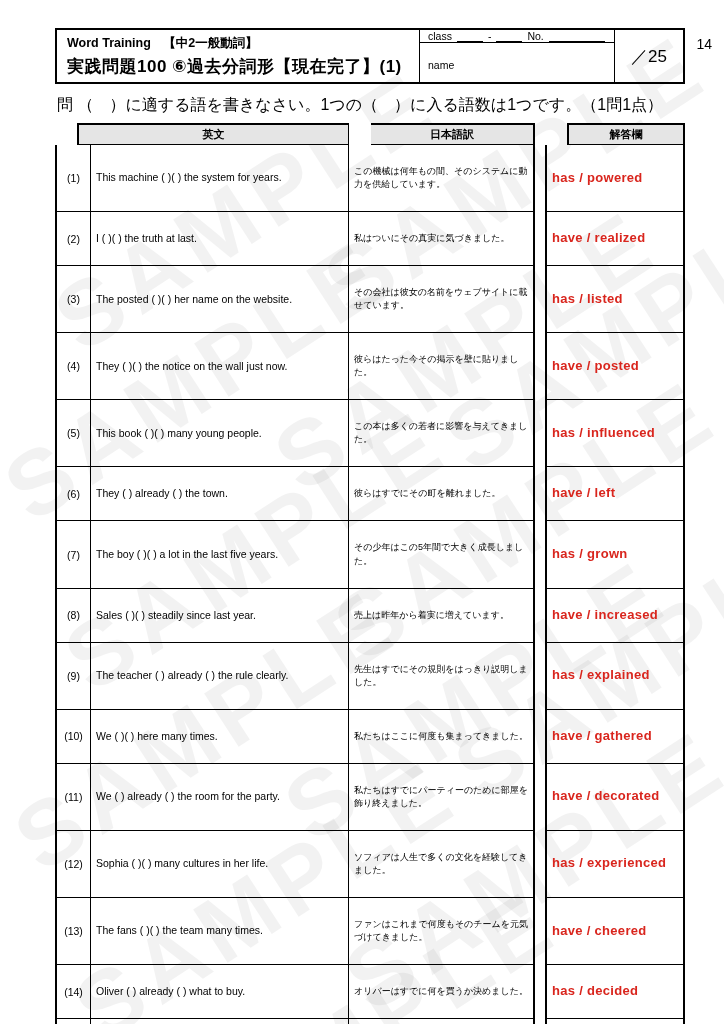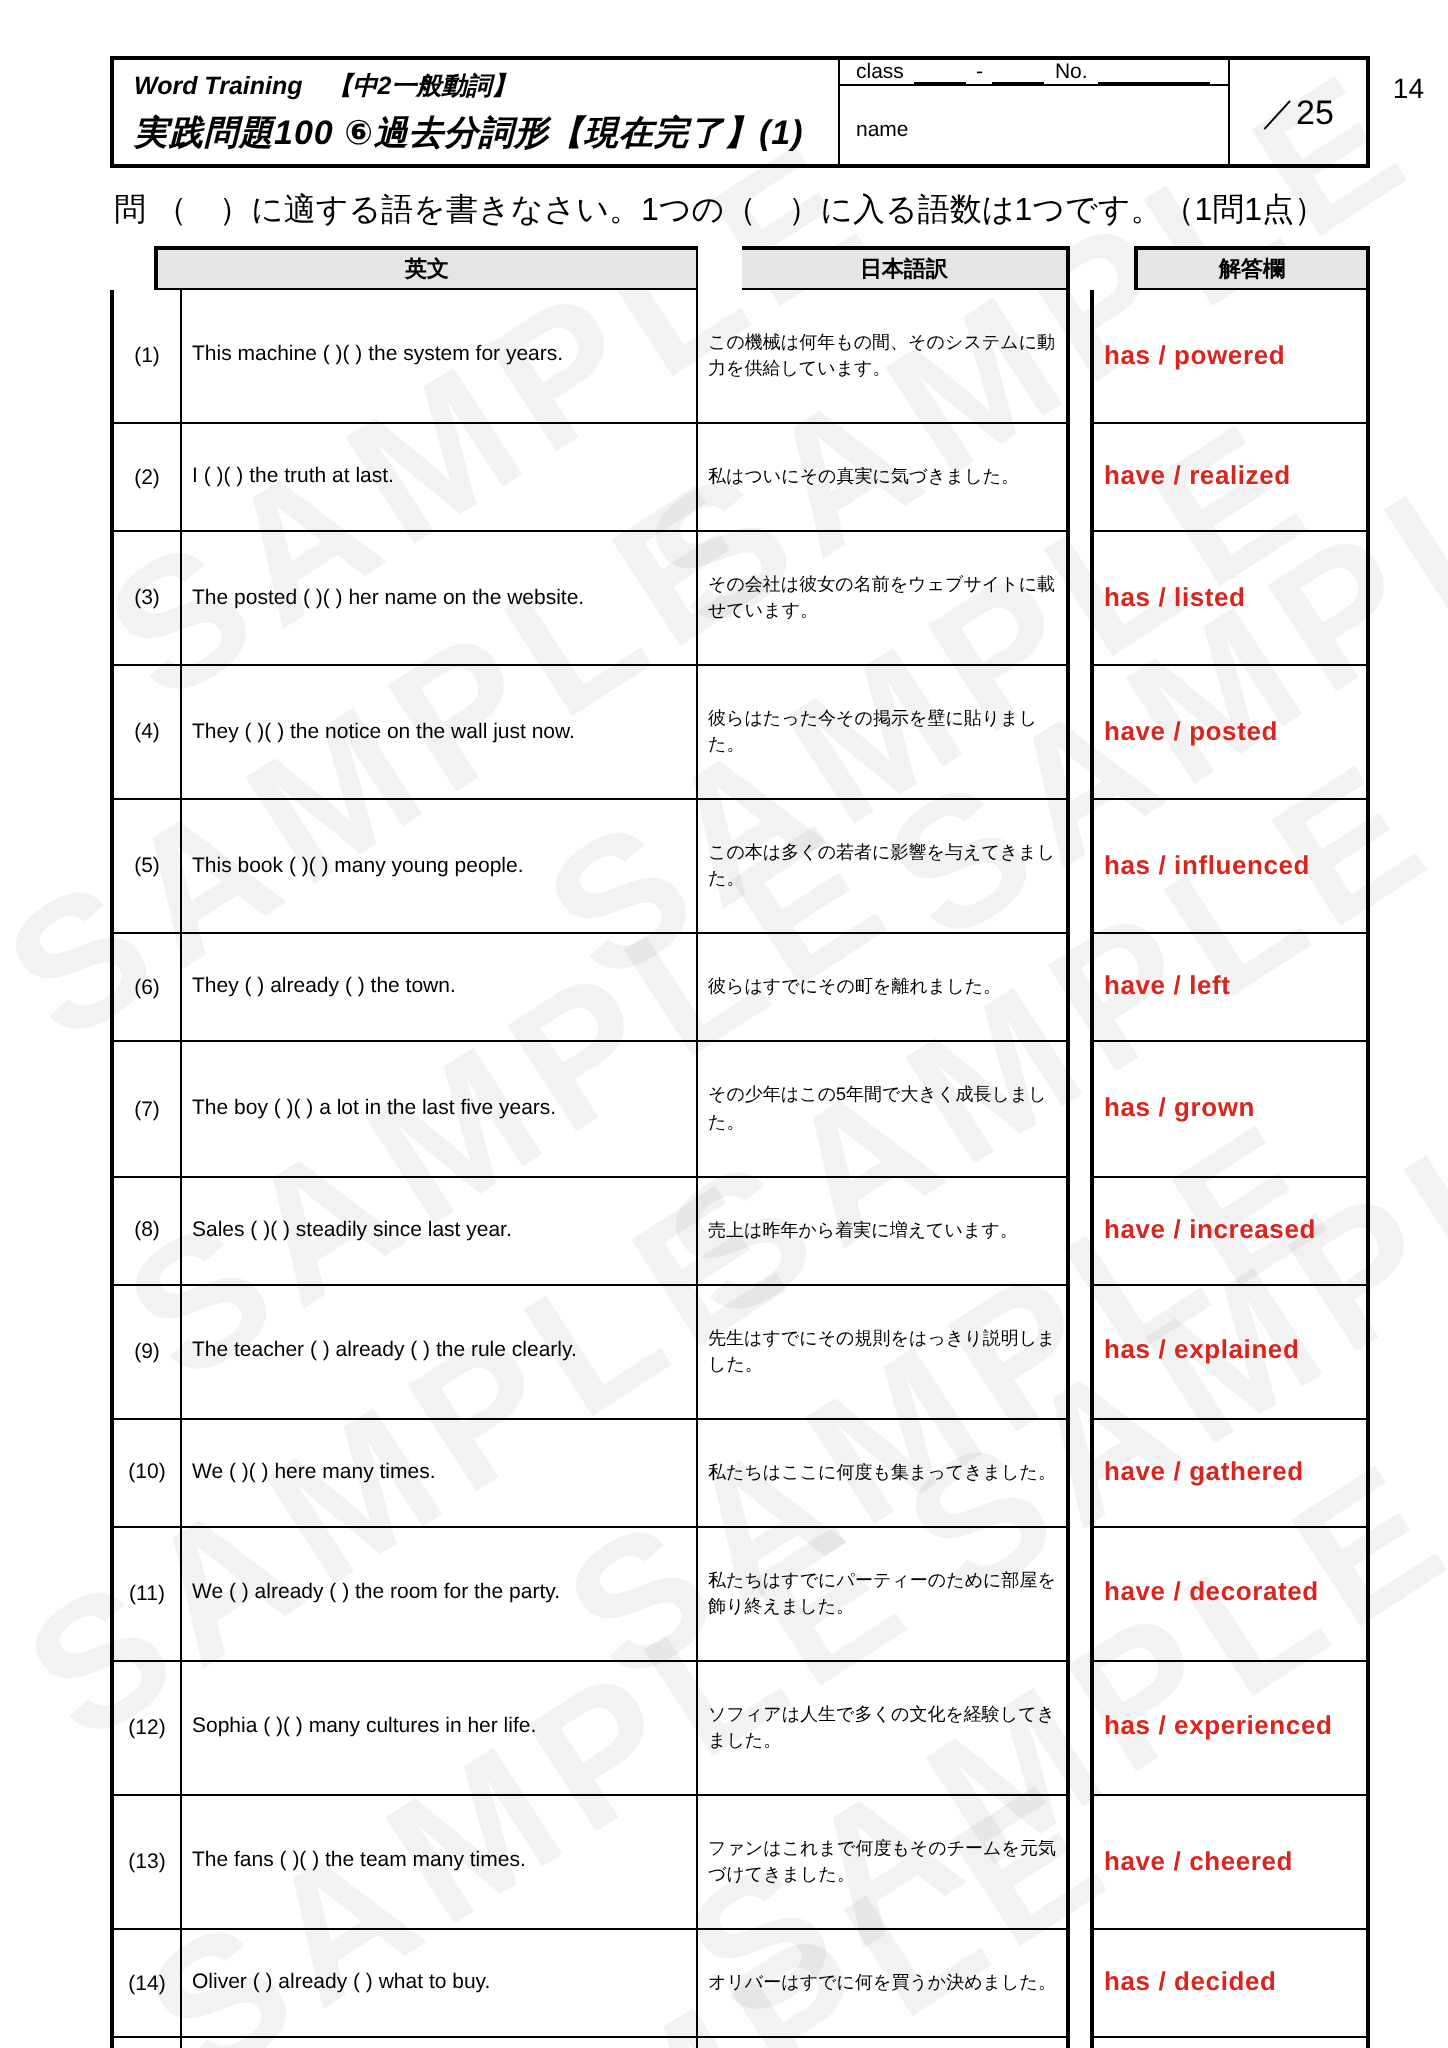--- a/index.html
+++ b/index.html
@@ -16,21 +16,21 @@
     font-family:"Liberation Sans",sans-serif;
   }
   
   .page-num{position:absolute;top:8px;right:12px;font-size:14px;z-index:2;}
   .content{position:relative;z-index:1;}
   
   .header-box{
     margin:28px 0 0 55px;width:630px;box-sizing:border-box;
     border:2px solid #000;display:flex;height:56px;background:transparent;
   }
-  .title-area{flex:1;padding:5px 10px 3px;font-style:italic;}
+  .title-area{flex:1;padding:5px 10px 3px;}
   .series-line{font-size:12.5px;font-weight:bold;}
   .main-title{font-size:17px;font-weight:bold;margin-top:3px;letter-spacing:0.5px;}
   .id-area{
     width:196px;box-sizing:border-box;border-left:1.5px solid #000;border-right:1.5px solid #000;
     display:flex;flex-direction:column;font-size:10.5px;
   }
   .class-row{flex:1;border-bottom:1px solid #000;display:flex;align-items:center;padding:0 8px;gap:5px;}
   .name-row{flex:1;display:flex;align-items:center;padding:16px 8px;}
   .blank{display:inline-block;border-bottom:1px solid #000;height:11px;}
   .blank.b1{width:26px;} .blank.b2{width:26px;} .blank.b3{width:56px;}

